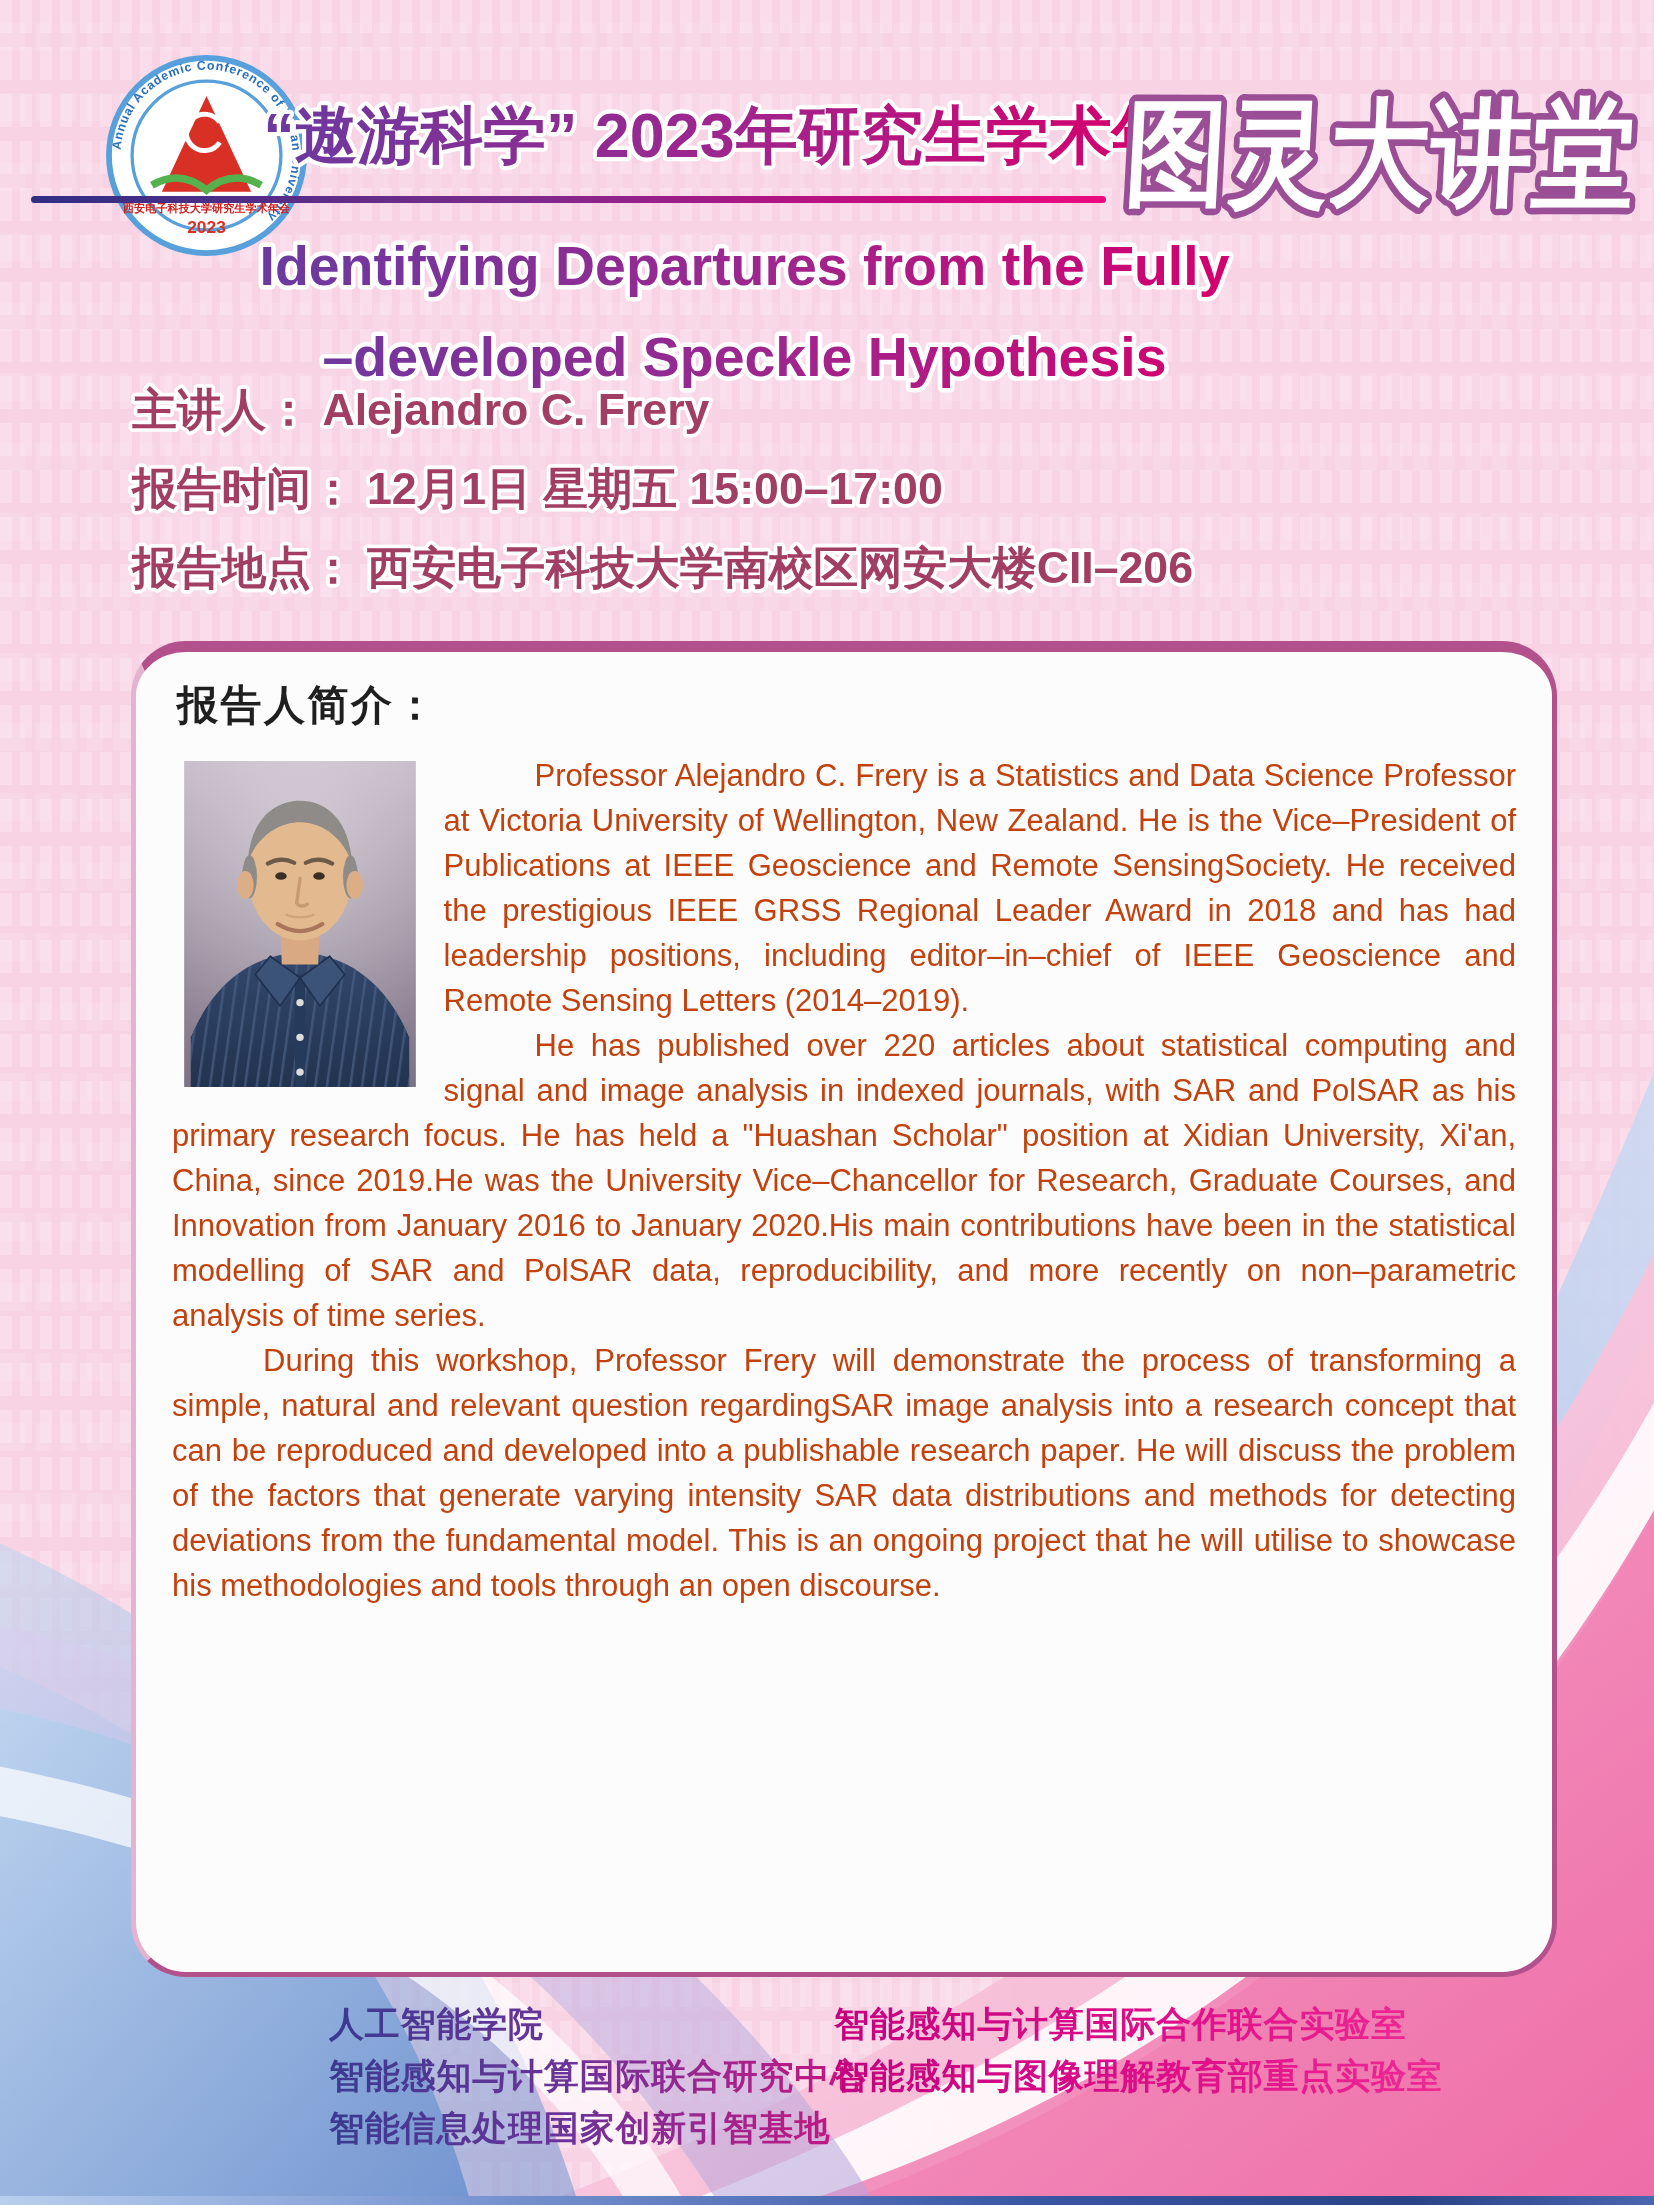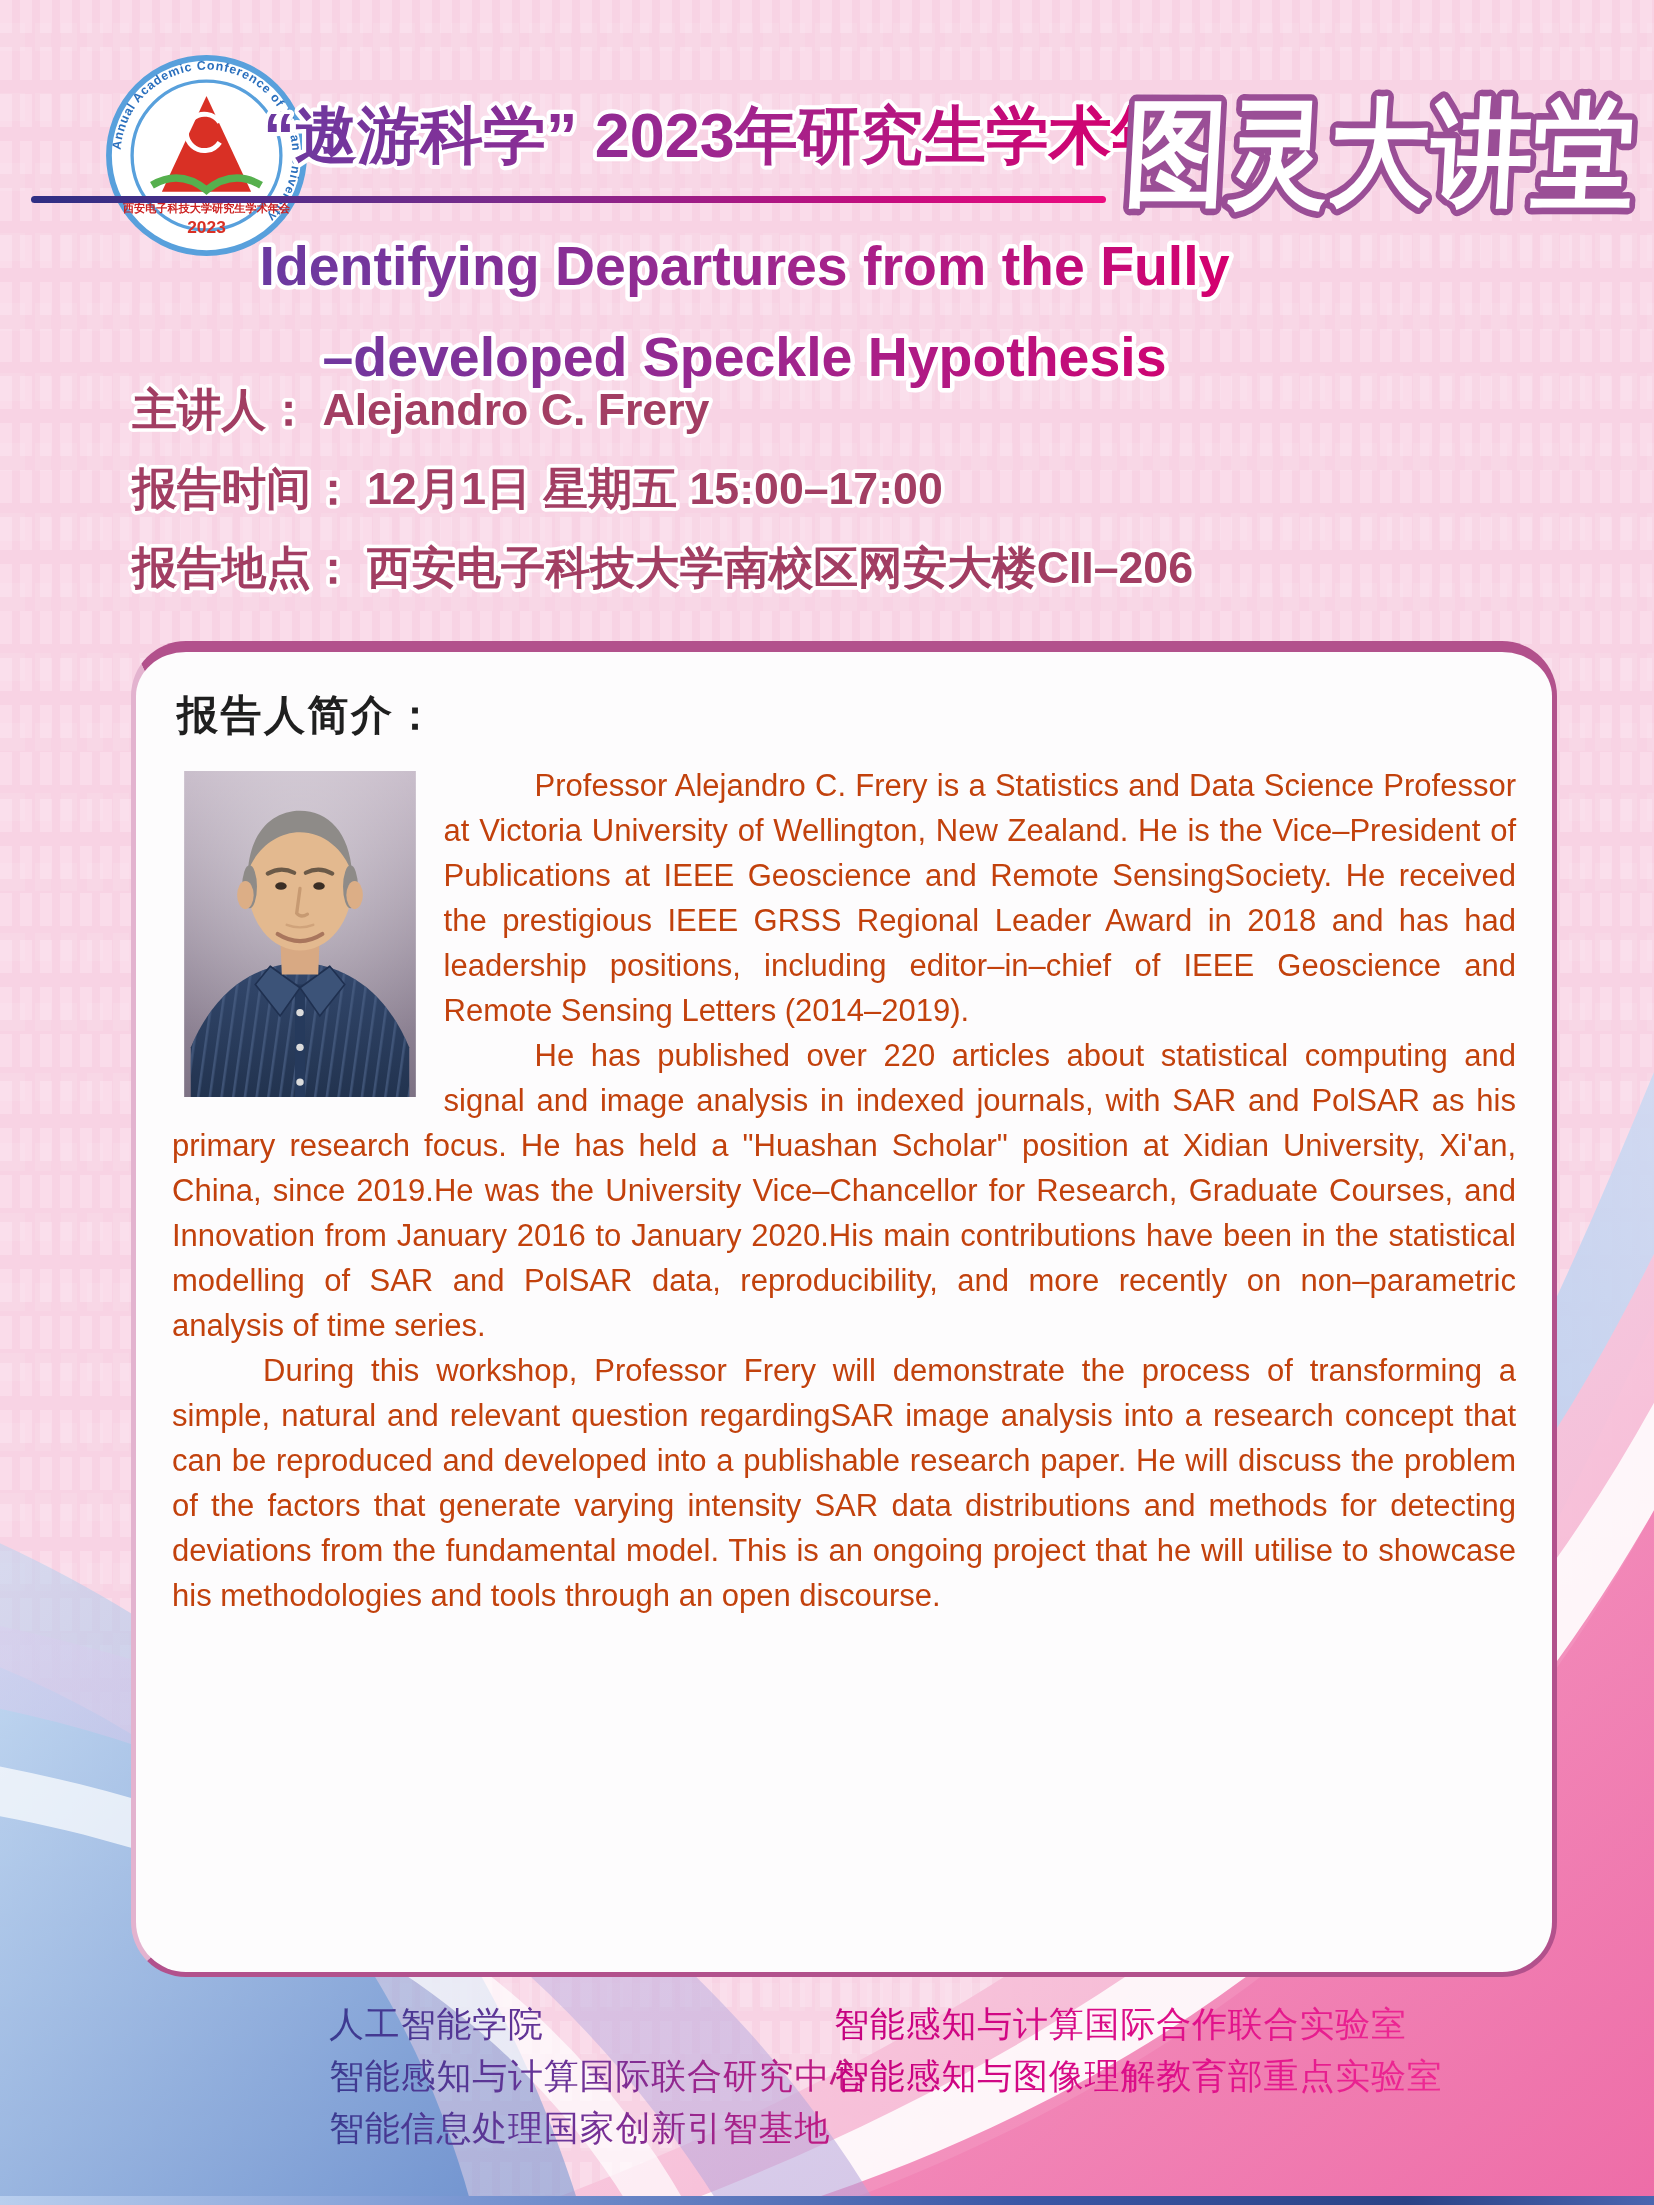--- a/index.html
+++ b/index.html
@@ -40,35 +40,35 @@
   .event-title{position:absolute;left:124px;top:225px;width:1241px;height:179px;z-index:2;}
   .info-block{position:absolute;left:124px;top:374px;width:1290px;height:232px;z-index:2;}
   
   .card{
     position:absolute;left:131px;top:641px;width:1426px;height:1336px;z-index:3;
     box-sizing:border-box;background:#fdfcfd;border-radius:55px;
     border:5.8px solid #b2518c;border-top-width:11.6px;border-left-color:#e3b3cf;
     padding:25px 36px 21.5px 36px;overflow:hidden;
   }
   .card h2{
-    margin:11px 0 20px 5px;font-size:41px;font-weight:900;color:#1f1f1f;
+    margin:1px 0 20px 5px;font-size:41px;font-weight:900;color:#1f1f1f;
     letter-spacing:2.5px;
   }
   .card h2.h-abstract{margin-top:36px;}
   .photo{
     float:left;width:232px;height:326px;margin:8.3px 28px 6.6px 11.6px;
   }
   .card p{
     margin:0;font-size:31px;line-height:45px;color:#c2410c;
     text-align:justify;text-justify:inter-word;
   }
   .card p.indent{text-indent:91px;}
   
   .footer-col{
-    position:absolute;top:1998px;z-index:4;font-weight:400;font-size:35px;line-height:52px;
+    position:absolute;top:1998px;z-index:4;font-weight:700;font-size:35px;line-height:52px;
     letter-spacing:0.8px;white-space:nowrap;
     -webkit-background-clip:text;background-clip:text;color:transparent;
   }
   .footer-col div{white-space:nowrap;}
   .footer-left{left:329px;background-image:linear-gradient(90deg,#3a3a90,#6c3398 45%,#a5228a 75%,#c8157f);}
   .footer-right{left:834px;background-image:linear-gradient(90deg,#c4007f,#e0108a 60%,#ee2a93);}
 </style>
 </head>
 <body>
 

